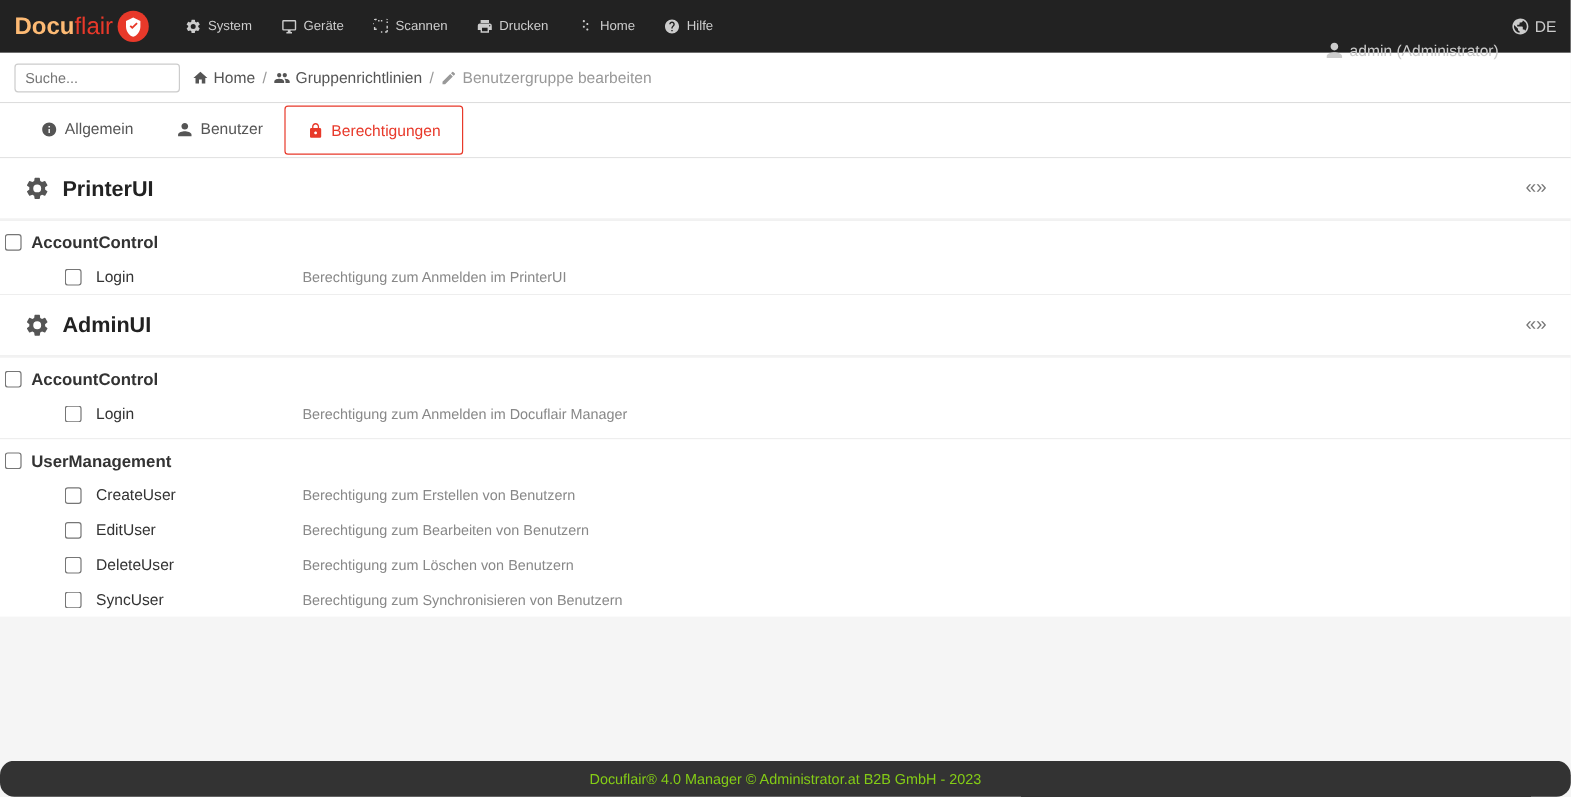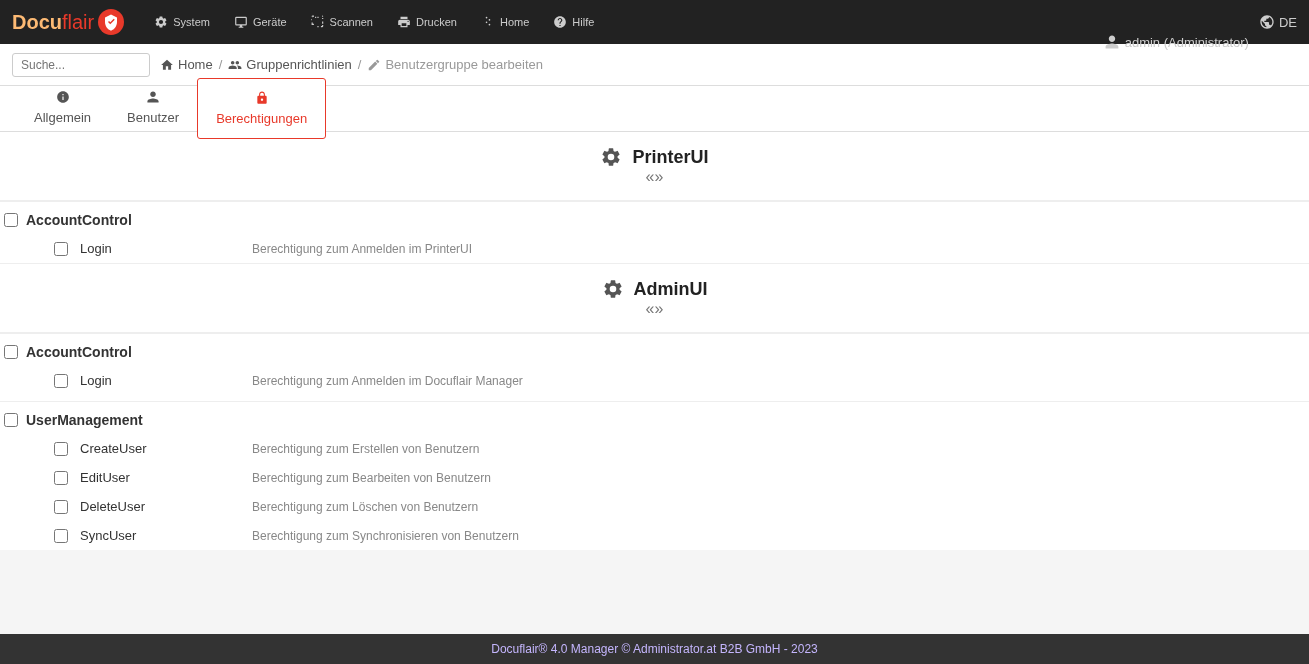--- a/index.html
+++ b/index.html
@@ -78,42 +78,40 @@
       gap: 0;
       height: 46px;
     }
     .tab {
       display: flex; align-items: center; gap: 6px;
       padding: 12px 18px;
       cursor: pointer;
       font-size: 13px;
       border-bottom: 2px solid transparent;
       color: #555;
-      flex-direction: column;
     }
     .tab.active {
       border: 1.5px solid #e8392a;
       border-radius: 3px;
       color: #e8392a;
       background: #fff;
     }
 
     
     .content {
       background: #fff;
       margin: 0;
     }
 
     
     .section-header {
       display: flex; align-items: center; justify-content: space-between;
       padding: 14px 20px;
       border-bottom: 1px solid #eee;
       background: #fff;
-      flex-direction: column;
     }
     .section-title {
       display: flex; align-items: center; gap: 10px;
       font-size: 18px; font-weight: 600; color: #222;
     }
     .section-title svg { width: 22px; height: 22px; fill: #555; }
     .collapse-icon { color: #777; cursor: pointer; font-size: 16px; }
 
     
     .perm-group-header {
@@ -127,27 +125,27 @@
       display: flex; align-items: center; gap: 12px;
       padding: 7px 20px 7px 54px;
     }
     .perm-row input[type=checkbox] { width: 14px; height: 14px; accent-color: #555; }
     .perm-row .perm-name { width: 160px; font-size: 13px; color: #333; }
     .perm-row .perm-desc { font-size: 12px; color: #888; }
 
     
     .footer {
       background: #333;
-      color: #c4b5fd;
+      color: #84cc16;
       text-align: center;
       padding: 8px;
       font-size: 12px;
       position: fixed;
       bottom: 0;
-      left: 0; right: 0;
+      left: 0; right: 0; border-radius: 12px;
     }
 
     
     .divider { border: none; border-top: 1px solid #eee; margin: 0; }
 
     
     input[type=checkbox] {
       cursor: pointer;
     }
   </style>

